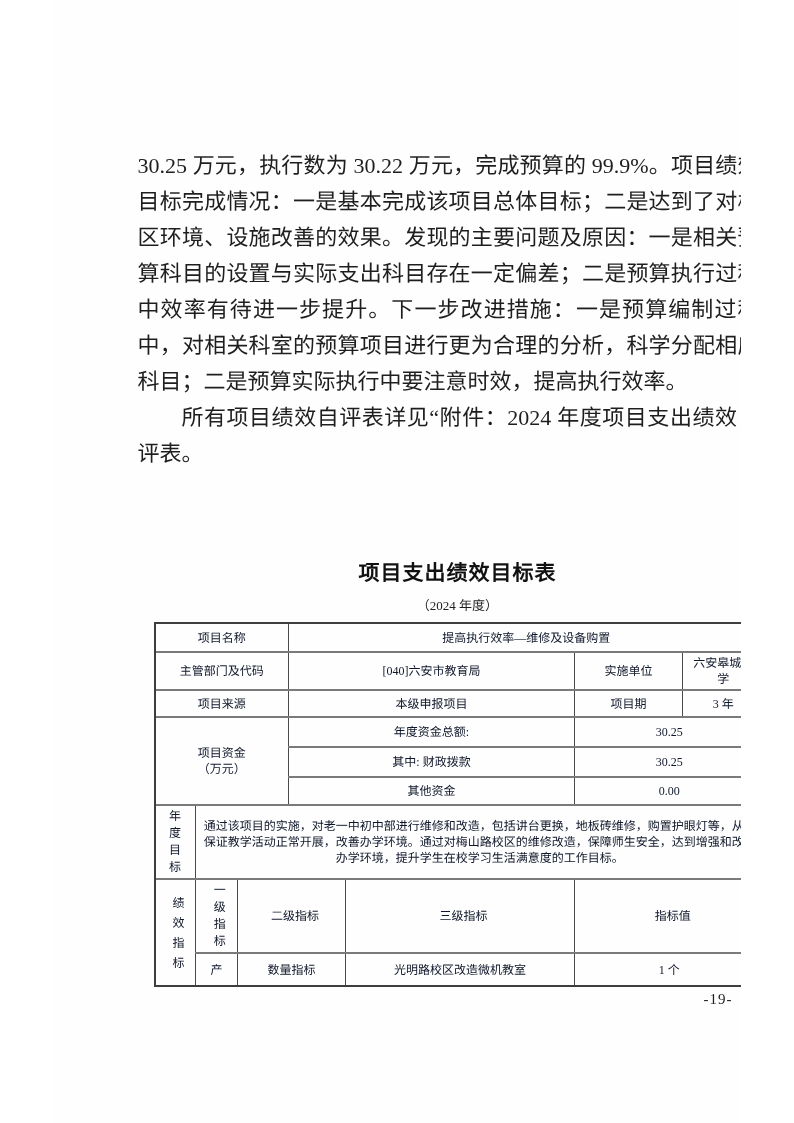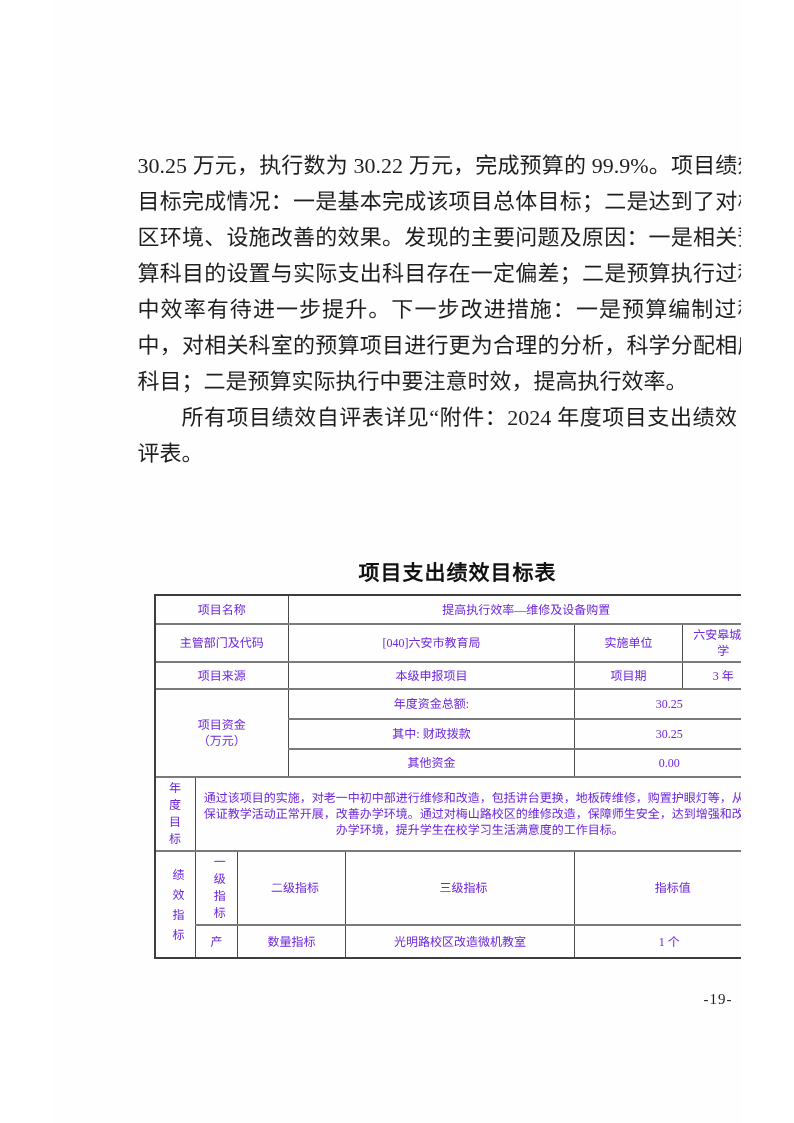--- a/index.html
+++ b/index.html
@@ -54,21 +54,21 @@
   .tbl-wrap {
     margin-top: 8px;
     border: 2px solid #3e3e3e;
   }
   table.grid {
     width: 100%;
     border-collapse: collapse;
     border-style: hidden; 
     table-layout: fixed;
     font-size: 12px;
-    color: #6d28d9;
+    color: #0f172a;
   }
   .grid td {
     border-left: 1px solid #4a4a4a;
     border-right: 1px solid #4a4a4a;
     text-align: center;
     vertical-align: middle;
     padding: 2px 5px;
     line-height: 16px;
     overflow: hidden;
   }
@@ -125,20 +125,21 @@
 
 <div class="page">
 
   <section class="prose">
     <p class="para">30.25 万元，执行数为 30.22 万元，完成预算的 99.9%。项目绩效目标完成情况：一是基本完成该项目总体目标；二是达到了对校区环境、设施改善的效果。发现的主要问题及原因：一是相关预算科目的设置与实际支出科目存在一定偏差；二是预算执行过程中效率有待进一步提升。下一步改进措施：一是预算编制过程中，对相关科室的预算项目进行更为合理的分析，科学分配相应科目；二是预算实际执行中要注意时效，提高执行效率。</p>
     <p class="para ind">所有项目绩效自评表详见“附件：2024 年度项目支出绩效自评表。</p>
   </section>
 
   <section class="tbl-sec">
     <h2 class="tbl-title">项目支出绩效目标表</h2>
+    <div class="tbl-sub">（2024 年度）</div>
 
     <div class="tbl-wrap">
       <table class="grid">
         <colgroup>
           <col style="width:40px">
             <col style="width:42px">
             <col style="width:51px">
           <col style="width:57px">
             <col style="width:229px">
             <col style="width:108px">

